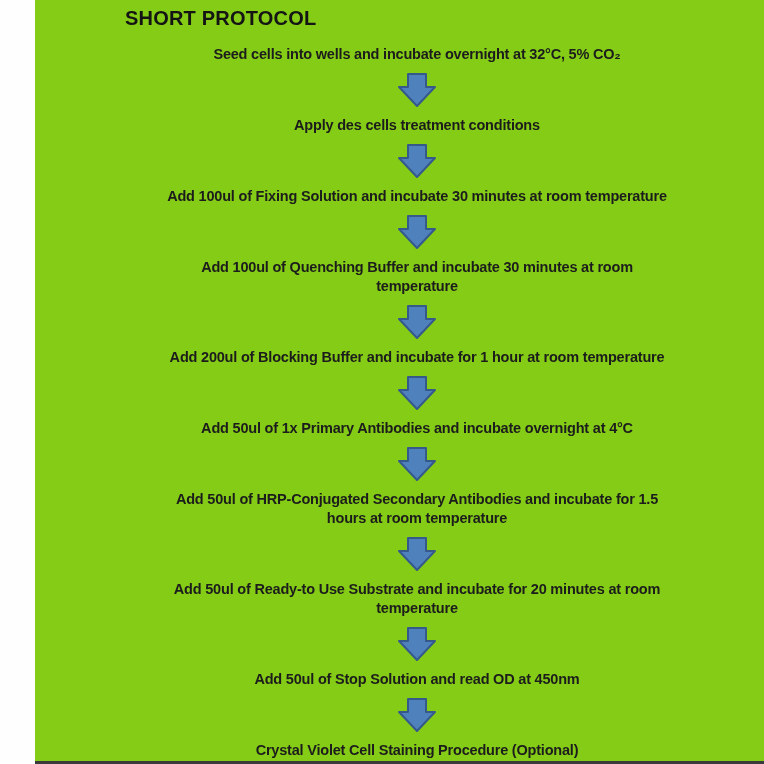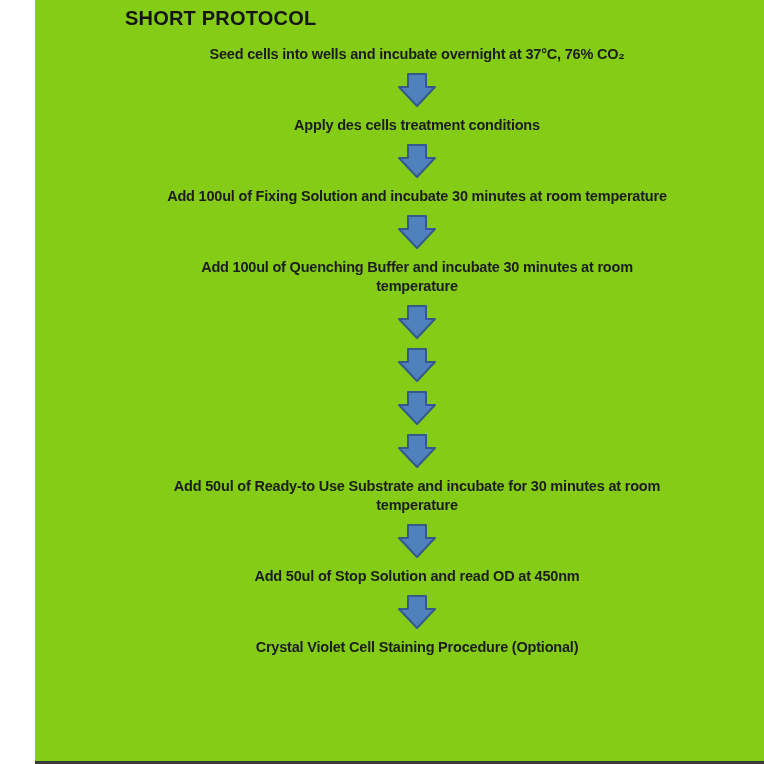--- a/index.html
+++ b/index.html
@@ -63,54 +63,58 @@
     background: #3a3a3a;
   }
 </style>
 </head>
 <body>
 
 <div class="canvas">
   <div class="flow">
     <h1 class="page-title">SHORT PROTOCOL</h1>
 
-  <div class="step-text">Seed cells into wells and incubate overnight at 37°C, 76% CO₂</div>
+  <div class="step-text">Seed cells into wells and incubate overnight at 32°C, 5% CO₂</div>
   <svg class="arrow" viewBox="0 0 38 34" aria-hidden="true">
     <polygon points="10,1 28,1 28,14 37,14 19,33 1,14 10,14"></polygon>
   </svg>
 
   <div class="step-text">Apply des cells treatment conditions</div>
   <svg class="arrow" viewBox="0 0 38 34" aria-hidden="true">
     <polygon points="10,1 28,1 28,14 37,14 19,33 1,14 10,14"></polygon>
   </svg>
 
   <div class="step-text">Add 100ul of Fixing Solution and incubate 30 minutes at room temperature</div>
   <svg class="arrow" viewBox="0 0 38 34" aria-hidden="true">
     <polygon points="10,1 28,1 28,14 37,14 19,33 1,14 10,14"></polygon>
   </svg>
 
   <div class="step-text">Add 100ul of Quenching Buffer and incubate 30 minutes at room
 temperature</div>
   <svg class="arrow" viewBox="0 0 38 34" aria-hidden="true">
     <polygon points="10,1 28,1 28,14 37,14 19,33 1,14 10,14"></polygon>
   </svg>
 
+  <div class="step-text">Add 200ul of Blocking Buffer and incubate for 1 hour at room temperature</div>
   <svg class="arrow" viewBox="0 0 38 34" aria-hidden="true">
     <polygon points="10,1 28,1 28,14 37,14 19,33 1,14 10,14"></polygon>
   </svg>
 
+  <div class="step-text">Add 50ul of 1x Primary Antibodies and incubate overnight at 4°C</div>
   <svg class="arrow" viewBox="0 0 38 34" aria-hidden="true">
     <polygon points="10,1 28,1 28,14 37,14 19,33 1,14 10,14"></polygon>
   </svg>
 
+  <div class="step-text">Add 50ul of HRP-Conjugated Secondary Antibodies and incubate for 1.5
+hours at room temperature</div>
   <svg class="arrow" viewBox="0 0 38 34" aria-hidden="true">
     <polygon points="10,1 28,1 28,14 37,14 19,33 1,14 10,14"></polygon>
   </svg>
 
-  <div class="step-text">Add 50ul of Ready-to Use Substrate and incubate for 30 minutes at room
+  <div class="step-text">Add 50ul of Ready-to Use Substrate and incubate for 20 minutes at room
 temperature</div>
   <svg class="arrow" viewBox="0 0 38 34" aria-hidden="true">
     <polygon points="10,1 28,1 28,14 37,14 19,33 1,14 10,14"></polygon>
   </svg>
 
   <div class="step-text">Add 50ul of Stop Solution and read OD at 450nm</div>
   <svg class="arrow" viewBox="0 0 38 34" aria-hidden="true">
     <polygon points="10,1 28,1 28,14 37,14 19,33 1,14 10,14"></polygon>
   </svg>
 

